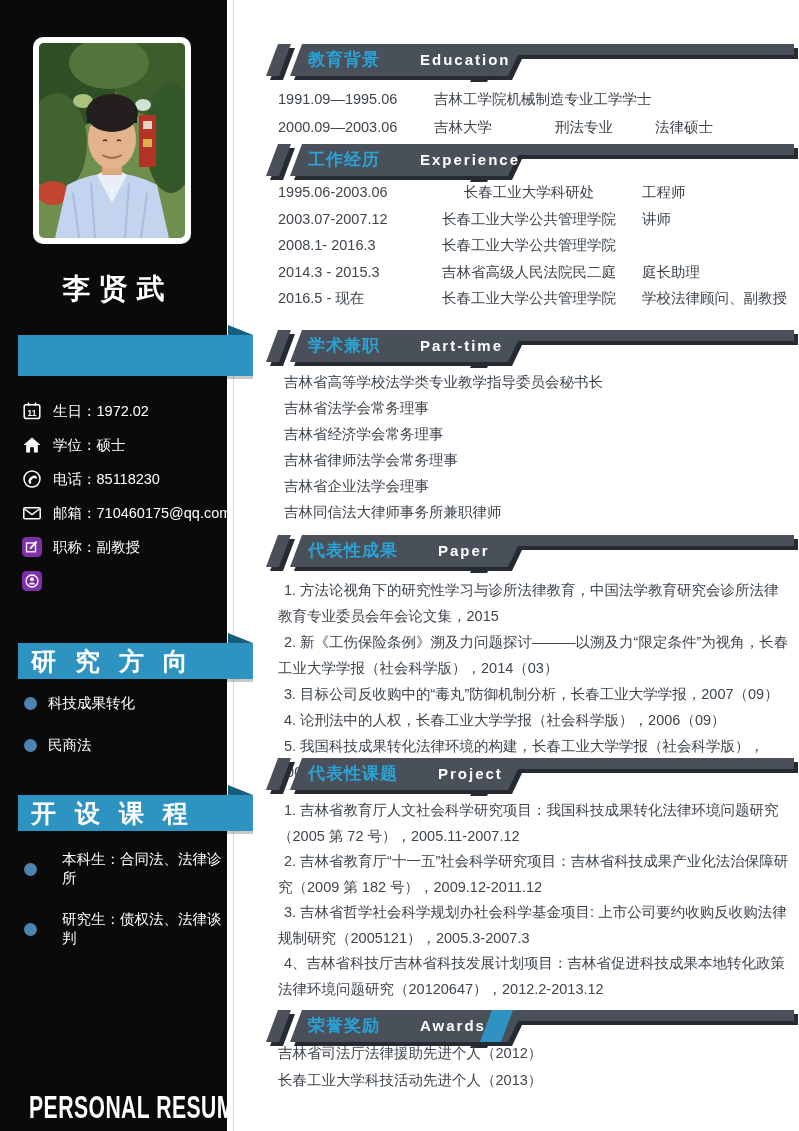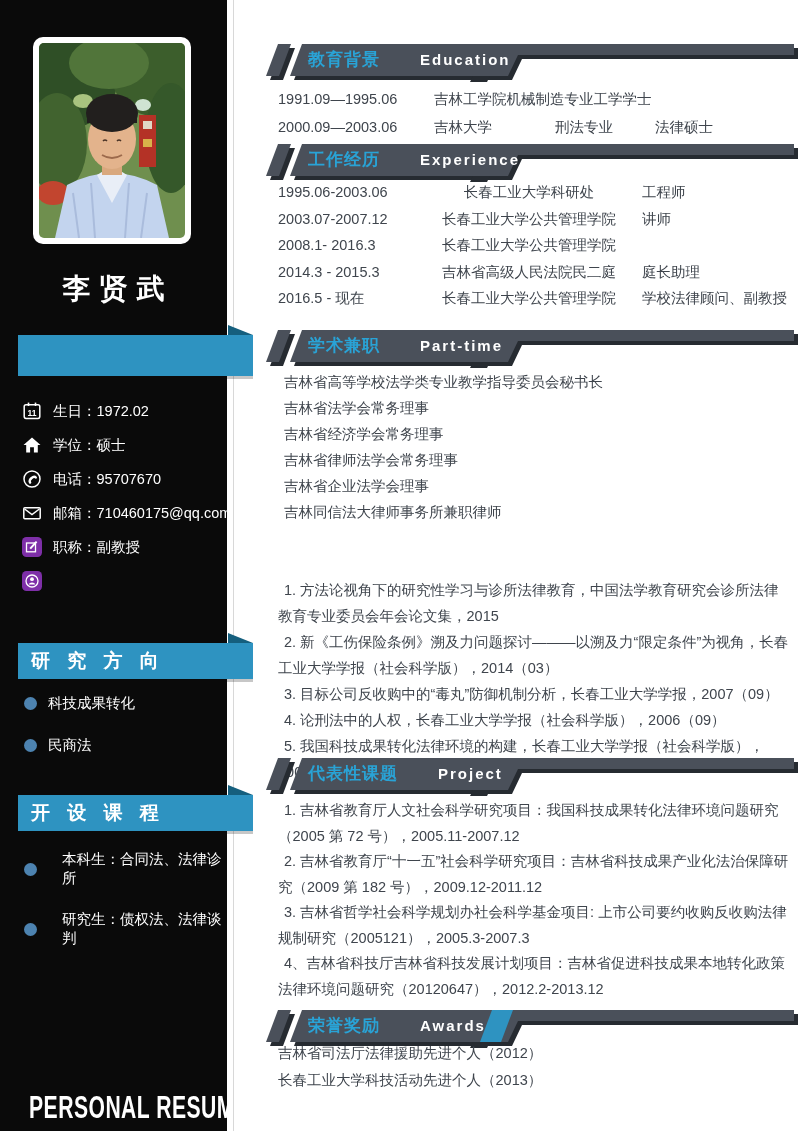--- a/index.html
+++ b/index.html
@@ -18,21 +18,21 @@
   .photo-frame{position:absolute; left:33px; top:37px; width:158px; height:207px; background:#fff; border-radius:10px; padding:6px;}
   .photo-frame svg{width:100%; height:100%; border-radius:5px; display:block;}
   .name{position:absolute; left:0; top:270px; width:227px; text-align:center; color:#fff; font-size:28px; font-weight:bold; letter-spacing:9px; text-indent:9px;}
 
   .ribbon{position:absolute; left:18px; width:235px; background:var(--accent); color:#fff;}
   .ribbon .fold{position:absolute; right:0; top:-10px; width:25px; height:10px; background:var(--fold); clip-path:polygon(0 0,100% 100%,0 100%);}
   .ribbon::after{content:""; position:absolute; right:0; bottom:-3px; width:26px; height:3px; background:rgba(0,0,0,.22);}
   .ribbon-1{top:335px; height:41px;}
   .ribbon-2{top:643px; height:36px;}
   .ribbon-3{top:795px; height:36px;}
-  .ribbon-label{display:block; line-height:36px; padding-left:13px; font-size:19px; font-weight:bold; letter-spacing:6px;}
+  .ribbon-label{display:block; line-height:36px; padding-left:13px; font-size:25px; font-weight:bold; letter-spacing:6px;}
 
   .info-list{position:absolute; left:22px; top:400px; width:200px;}
   .info-row{display:flex; align-items:center; height:22px; margin-bottom:12px; color:#fff; font-size:14.5px;}
   .info-row .ic{width:20px; height:20px; margin-right:11px; flex:none;}
   .info-row .lbl{white-space:nowrap;}
   .info-row .val{white-space:nowrap;}
 
   .b-list{position:absolute; left:24px; width:200px;}
   .b-list-research{top:694px;}
   .b-list-courses{top:850px;}
@@ -132,21 +132,21 @@
         <span class="val">硕士</span>
       </div>
       <div class="info-row">
         <svg class="ic" viewBox="0 0 20 20">
           <circle cx="10" cy="10" r="8" fill="none" stroke="#fff" stroke-width="1.5"></circle>
           <g stroke="#fff" stroke-width="2.4" stroke-linecap="round" fill="none" transform="rotate(-42 10 10)">
             <path d="M6.2,11.4 C6.2,8.2 13.8,8.2 13.8,11.4"></path>
           </g>
         </svg>
         <span class="lbl">电话：</span>
-        <span class="val">95707670</span>
+        <span class="val">85118230</span>
       </div>
       <div class="info-row">
         <svg class="ic" viewBox="0 0 20 20">
           <rect x="1.8" y="4.8" width="16.4" height="11" rx="1" fill="none" stroke="#fff" stroke-width="1.5"></rect>
           <polyline points="2.6,6 10,11.6 17.4,6" fill="none" stroke="#fff" stroke-width="1.5"></polyline>
         </svg>
         <span class="lbl">邮箱：</span>
         <span class="val">710460175@qq.com</span>
       </div>
       <div class="info-row">
@@ -290,20 +290,35 @@
     </div>
     <div class="content c-part plain-list">
       <p>吉林省高等学校法学类专业教学指导委员会秘书长</p>
       <p>吉林省法学会常务理事</p>
       <p>吉林省经济学会常务理事</p>
       <p>吉林省律师法学会常务理事</p>
       <p>吉林省企业法学会理事</p>
       <p>吉林同信法大律师事务所兼职律师</p>
     </div>
 
+    <div class="sec-header h-paper">
+      <svg viewBox="0 0 535 46">
+        <g transform="translate(4,4)" fill="var(--tabshadow)">
+          <polygon points="38,2 530,2 530,13 254,13 244,34 26,34"></polygon>
+          <polygon points="14,2 27,2 15,34 2,34"></polygon>
+        </g>
+        <polygon points="14,2 27,2 15,34 2,34" fill="var(--tab)"></polygon>
+        <polygon points="38,2 530,2 530,13 254,13 244,34 26,34" fill="var(--tab)"></polygon>
+        <polygon points="209,34 226,34 223,40 206,40" fill="var(--tabshadow)"></polygon>
+      </svg>
+      <div class="hdr-inner">
+        <span class="hdr-cn">代表性成果</span>
+        <span class="hdr-en">Paper</span>
+      </div>
+    </div>
     <div class="content c-paper para-list">
       <p>1. 方法论视角下的研究性学习与诊所法律教育，中国法学教育研究会诊所法律教育专业委员会年会论文集，2015</p>
       <p>2. 新《工伤保险条例》溯及力问题探讨———以溯及力“限定条件”为视角，长春工业大学学报（社会科学版），2014（03）</p>
       <p>3. 目标公司反收购中的“毒丸”防御机制分析，长春工业大学学报，2007（09）</p>
       <p>4. 论刑法中的人权，长春工业大学学报（社会科学版），2006（09）</p>
       <p>5. 我国科技成果转化法律环境的构建，长春工业大学学报（社会科学版），2005（03）</p>
     </div>
 
     <div class="sec-header h-proj">
       <svg viewBox="0 0 535 46">

